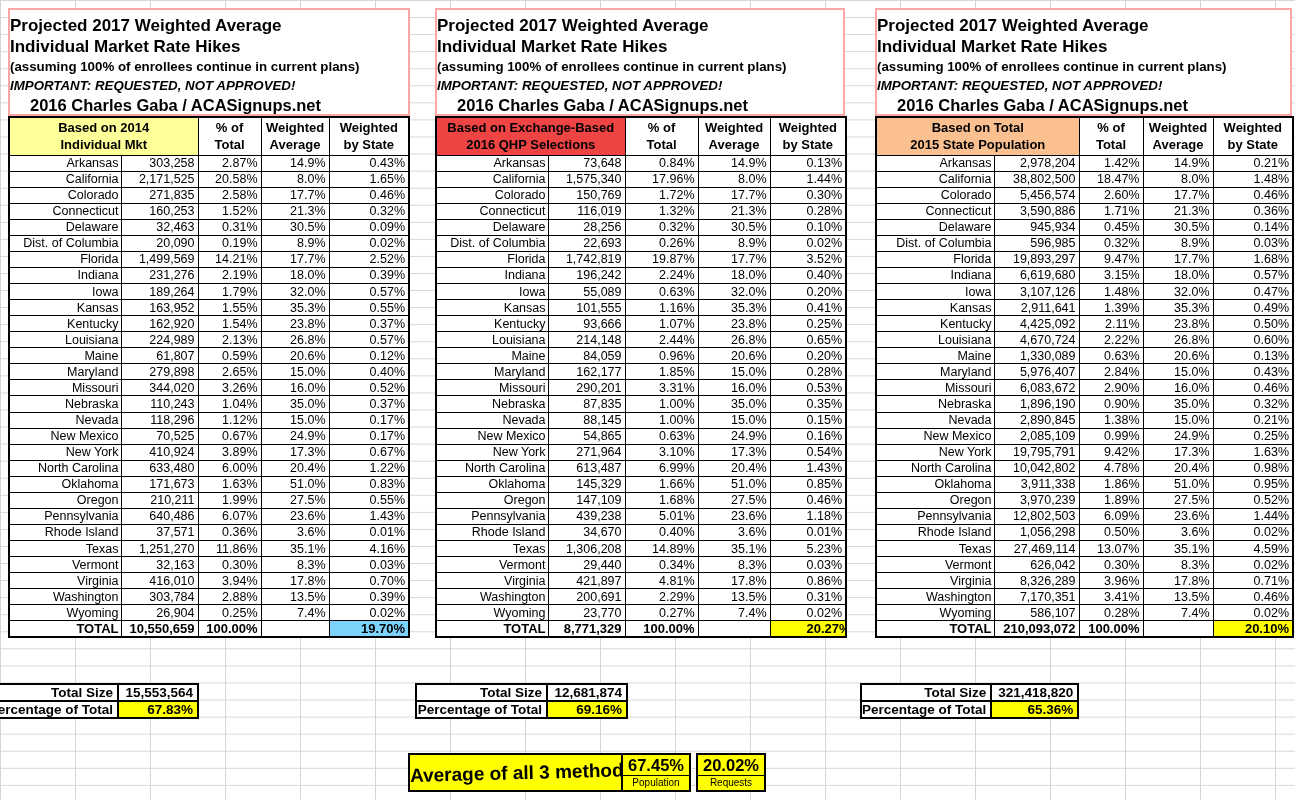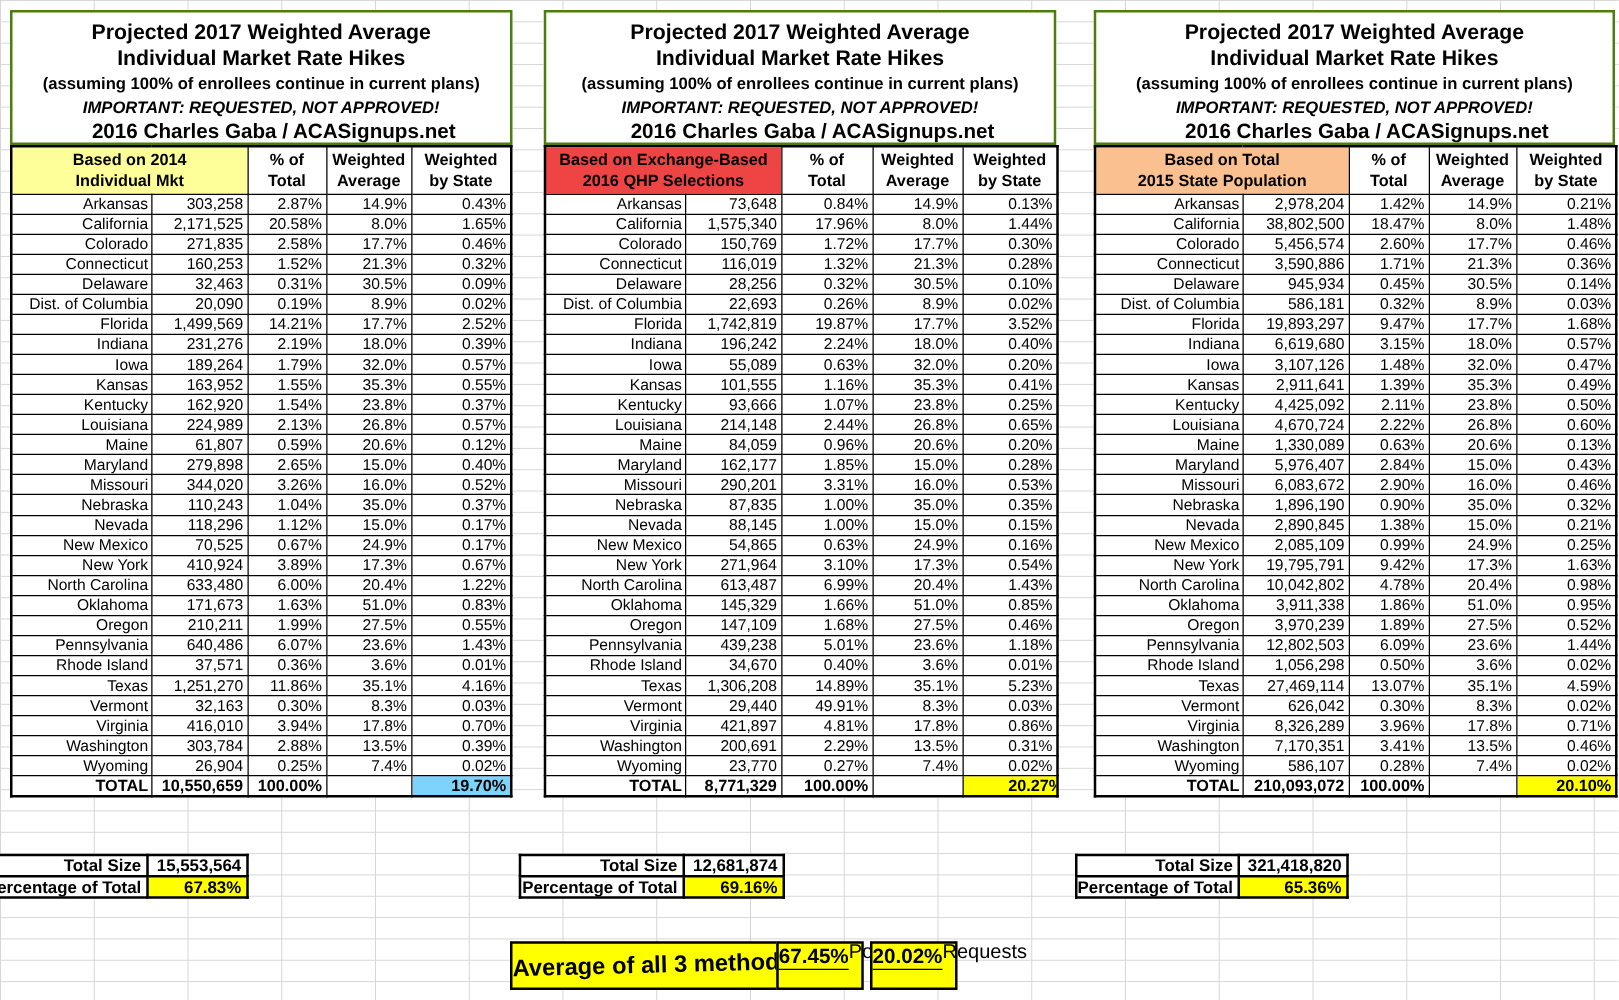--- a/index.html
+++ b/index.html
@@ -4,45 +4,45 @@
 <style>
   * { margin:0; padding:0; box-sizing:border-box; }
   html,body { width:1295px; height:800px; background:#fff; overflow:hidden;
     font-family:"Liberation Sans", sans-serif; color:#000; position:relative; }
   .grid-bg { position:absolute; inset:0; z-index:0;
     background-image:
       linear-gradient(to right, #d6d6d6 1px, transparent 1px),
       linear-gradient(to bottom, #d6d6d6 1px, transparent 1px);
     background-size:75px 100%, 100% 17.07px; }
   .panel { position:absolute; top:8px; background:#fff; z-index:2; }
-  .titlebox { border:2px solid #4d7c0f; height:108px; text-align:center; background:#fff; padding-top:5px; overflow:hidden; }
+  .titlebox { border:2px solid #fca5a5; height:108px; background:#fff; padding-top:5px; overflow:hidden; }
   .tl1 { font-size:17px; font-weight:bold; line-height:21px; }
   .tl3 { font-size:13.3px; font-weight:bold; line-height:19px; }
   .tl4 { font-size:13.3px; font-weight:bold; font-style:italic; line-height:19px; }
   .tl5 { font-size:16.5px; font-weight:bold; line-height:21px;padding-left:20px; }
   table.datatable { border-collapse:collapse; table-layout:fixed; width:100%; border:2px solid #000; margin-top:0; }
   table.datatable th, table.datatable td { border:1px solid #000; overflow:hidden; }
   table.datatable th { font-size:13px; font-weight:bold; text-align:center; vertical-align:middle;
     height:38px; white-space:pre-line; line-height:17px; background:#fff; }
   table.datatable td { height:16.07px; font-size:12.5px; text-align:right; padding:0 3px 0 0;
     vertical-align:middle; white-space:nowrap; background:#fff; }
   table.datatable td.state { padding-right:2px; }
   table.datatable tr.total-row td { font-weight:bold; font-size:13px; }
   table.footer { position:absolute; border-collapse:collapse; z-index:3; background:#fff; }
   table.footer td { border:2px solid #000; height:16px; font-size:13.5px; font-weight:bold;
     text-align:right; padding:0 4px 0 0; white-space:nowrap; vertical-align:middle; background:#fff; }
   .avgwrap { position:absolute; left:408px; top:753px; height:39px; display:flex; z-index:3; }
   .avg-label { width:215px; height:39px; border:2px solid #000; font-size:19px; font-weight:bold;
     text-align:center; line-height:35px; overflow:hidden; white-space:nowrap; }
   .avg-label span { display:inline-block; transform:rotate(-1.5deg); }
-  .avg-box { width:70px; height:39px; border:2px solid #000; margin-left:-2px; display:flex; flex-direction:row; }
+  .avg-box { width:70px; height:39px; border:2px solid #000; margin-left:-2px; display:flex; flex-direction:column; }
   .avg-box.gap { margin-left:5px; }
   .avg-val { height:21px; border-bottom:1px solid #000; font-size:16.5px; font-weight:bold;
     text-align:center; line-height:21px; }
-  .avg-cap { height:13px; font-size:16px; text-align:center; line-height:13px; }
+  .avg-cap { height:13px; font-size:10px; text-align:center; line-height:13px; }
 </style>
 </head>
 <body>
 
 <div class="grid-bg"></div>
 
 <section class="panel" style="left:8px; width:402px;">
   <div class="titlebox">
     <div class="tl1">Projected 2017 Weighted Average</div>
     <div class="tl1">Individual Market Rate Hikes</div>
@@ -485,21 +485,21 @@
         <tr>
           <td class="state">Texas</td>
           <td class="num">1,306,208</td>
           <td class="num">14.89%</td>
           <td class="num">35.1%</td>
           <td class="num">5.23%</td>
         </tr>
         <tr>
           <td class="state">Vermont</td>
           <td class="num">29,440</td>
-          <td class="num">49.91%</td>
+          <td class="num">0.34%</td>
           <td class="num">8.3%</td>
           <td class="num">0.03%</td>
         </tr>
         <tr>
           <td class="state">Virginia</td>
           <td class="num">421,897</td>
           <td class="num">4.81%</td>
           <td class="num">17.8%</td>
           <td class="num">0.86%</td>
         </tr>
@@ -587,21 +587,21 @@
         </tr>
         <tr>
           <td class="state">Delaware</td>
           <td class="num">945,934</td>
           <td class="num">0.45%</td>
           <td class="num">30.5%</td>
           <td class="num">0.14%</td>
         </tr>
         <tr>
           <td class="state">Dist. of Columbia</td>
-          <td class="num">586,181</td>
+          <td class="num">596,985</td>
           <td class="num">0.32%</td>
           <td class="num">8.9%</td>
           <td class="num">0.03%</td>
         </tr>
         <tr>
           <td class="state">Florida</td>
           <td class="num">19,893,297</td>
           <td class="num">9.47%</td>
           <td class="num">17.7%</td>
           <td class="num">1.68%</td>

